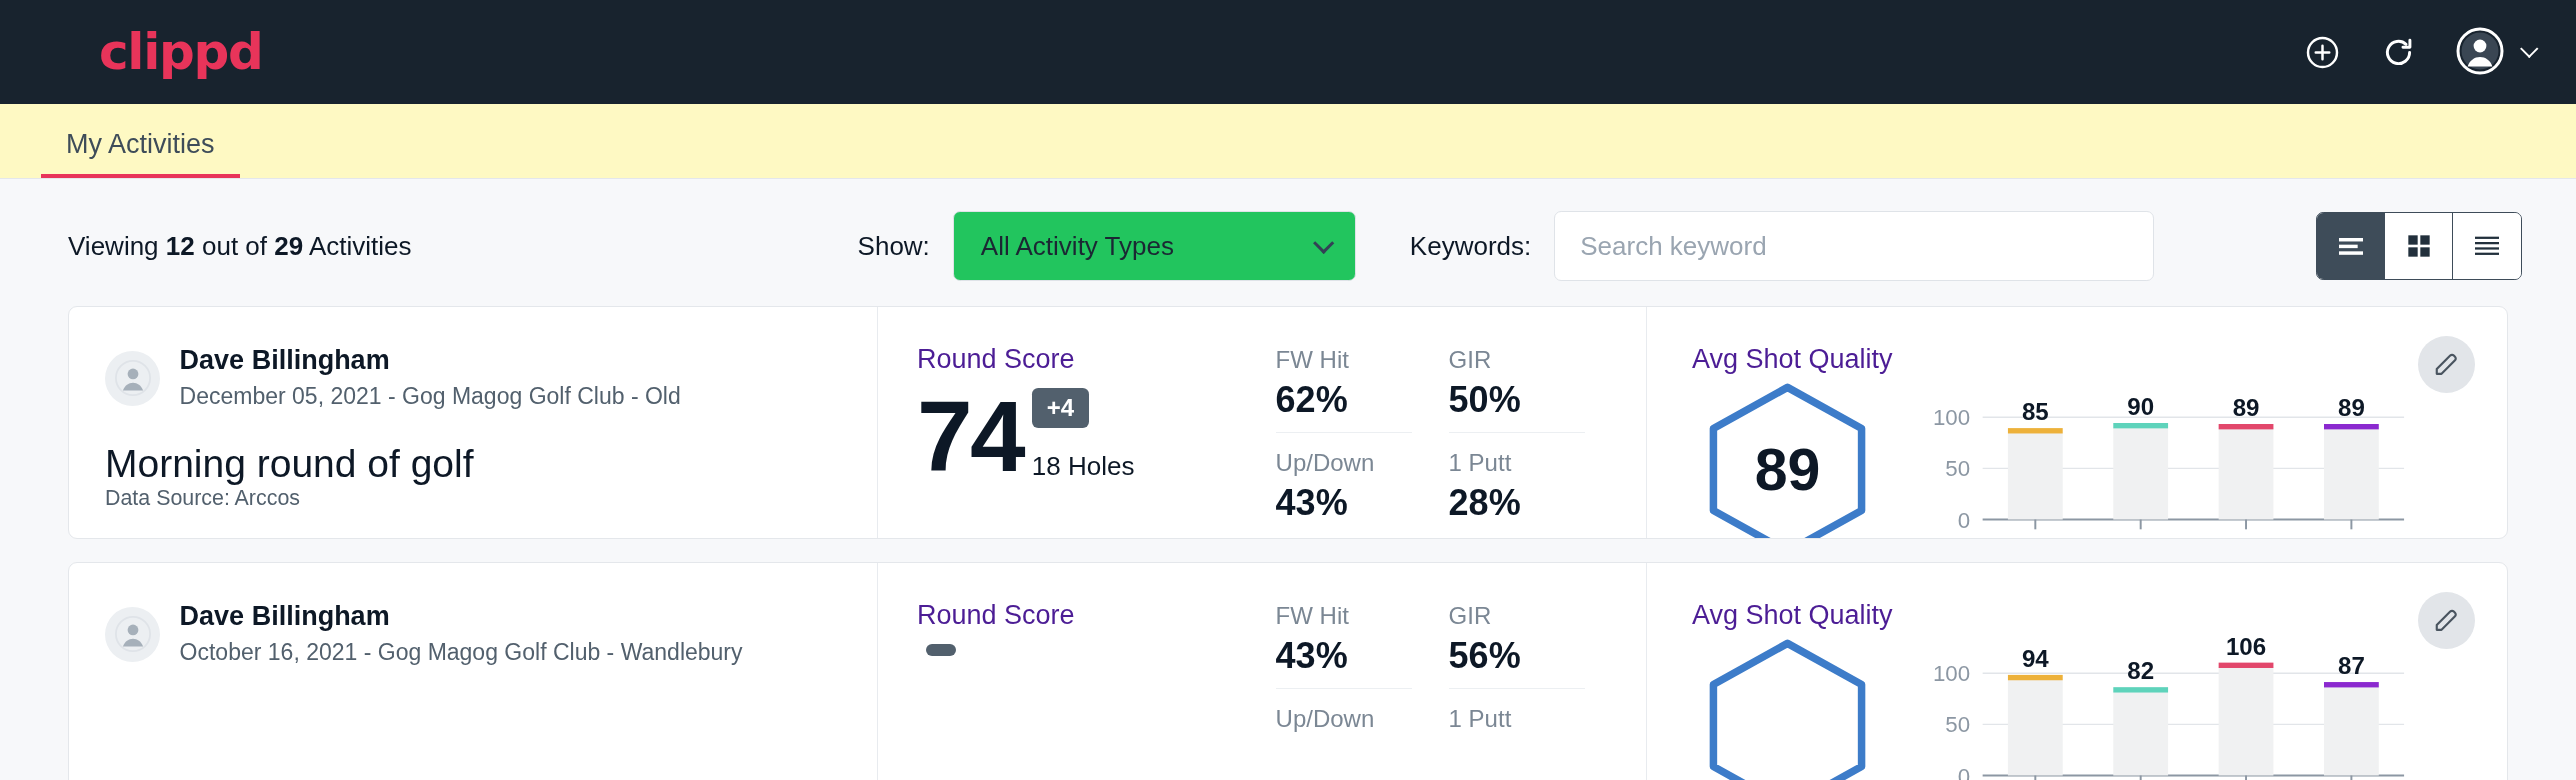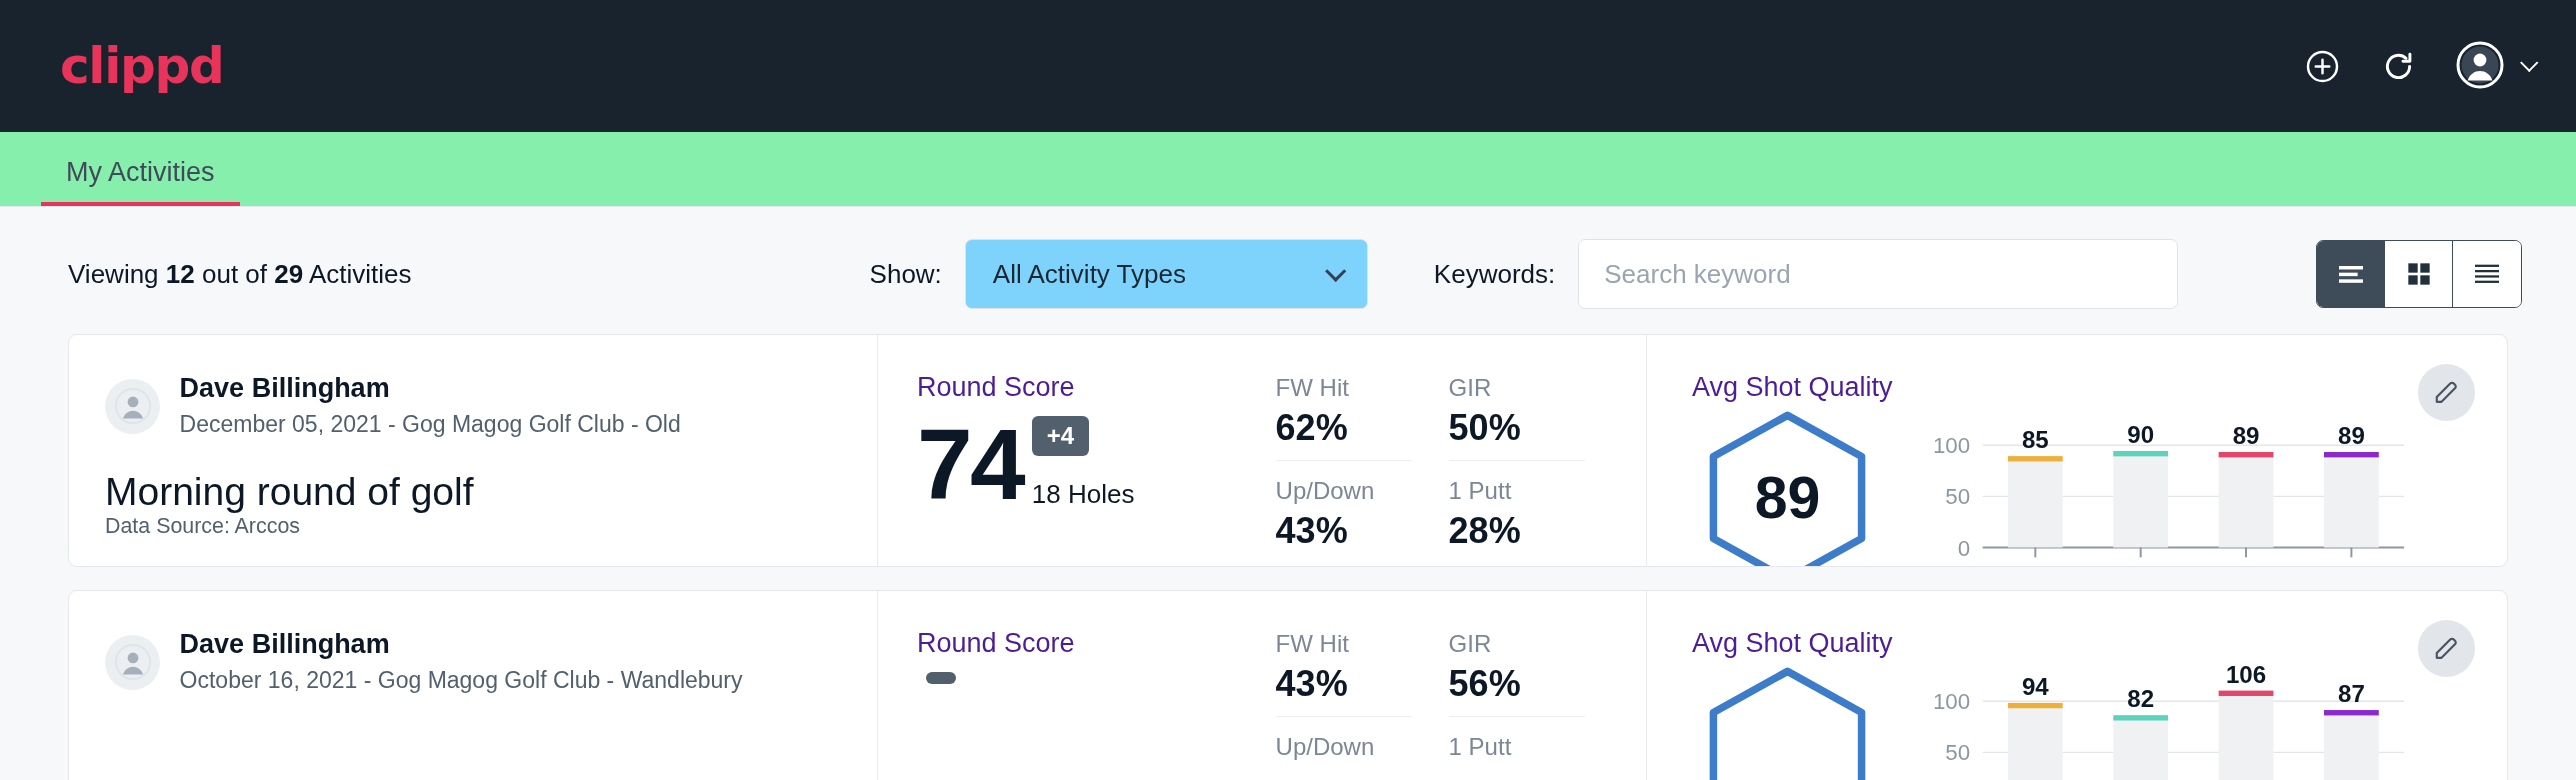--- a/index.html
+++ b/index.html
@@ -5,25 +5,25 @@
   * { box-sizing: border-box; margin: 0; padding: 0; }
   html, body {
     width: 2576px; height: 780px;
     font-family: "Liberation Sans", sans-serif;
     background: #ffffff;
     overflow: hidden;
   }
 
   
   .topnav {
-    height: 132px;
+    height: 104px;
     background: #18232e;
     display: flex;
     align-items: center;
-    padding: 0 43px 0 60px;
+    padding: 0 43px 0 99px;
     position: relative;
   }
   .logo {
     font-size: 50px;
     font-weight: 700;
     color: #e8345a;
     letter-spacing: -1.3px;
     font-family: "DejaVu Sans", sans-serif;
     line-height: 1;
     margin-right: 86px;
@@ -46,21 +46,21 @@
   .nav-right {
     margin-left: auto;
     display: flex; align-items: center; gap: 39px;
   }
   .icon-btn { cursor: pointer; display: flex; align-items: center; }
   .avatar-wrap { display: flex; align-items: center; gap: 16px; cursor: pointer; }
 
   
   .tabbar {
     height: 75px;
-    background: #86efac;
+    background: #fef9c3;
     display: flex;
     align-items: flex-end;
     padding-left: 41px;
     border-bottom: 0.9px solid #e4e7eb;
   }
   .tab {
     font-size: 27px;
     color: #3e4c59;
     padding: 0 25px 18px 25px;
     cursor: pointer;
@@ -76,29 +76,29 @@
   .page {
     background: #f7f8fa;
     height: 602px;
     padding: 0;
   }
 
   
   .filterbar {
     display: flex; align-items: center;
     padding: 32px 54px 25px 68px;
-    gap: 12px;
+    gap: 0;
   }
   .viewing { font-size: 26px; color: #0d1826; }
   .viewing b { font-weight: 700; }
   .filter-mid { display: flex; align-items: center; margin-left: 446px; gap: 23px; justify-content: center; }
   .lbl { font-size: 26px; color: #0d1826; }
   .select {
     width: 403px; height: 70px;
-    background: #7dd3fc;
+    background: #22c55e;
     border: 0.9px solid #dfe3e8;
     border-radius: 7.1px;
     display: flex; align-items: center;
     justify-content: space-between;
     padding: 12px 27px;
     font-size: 26px; color: #1b2733;
     cursor: pointer;
   }
   .select .chev2 {
     width: 15px; height: 15px;

